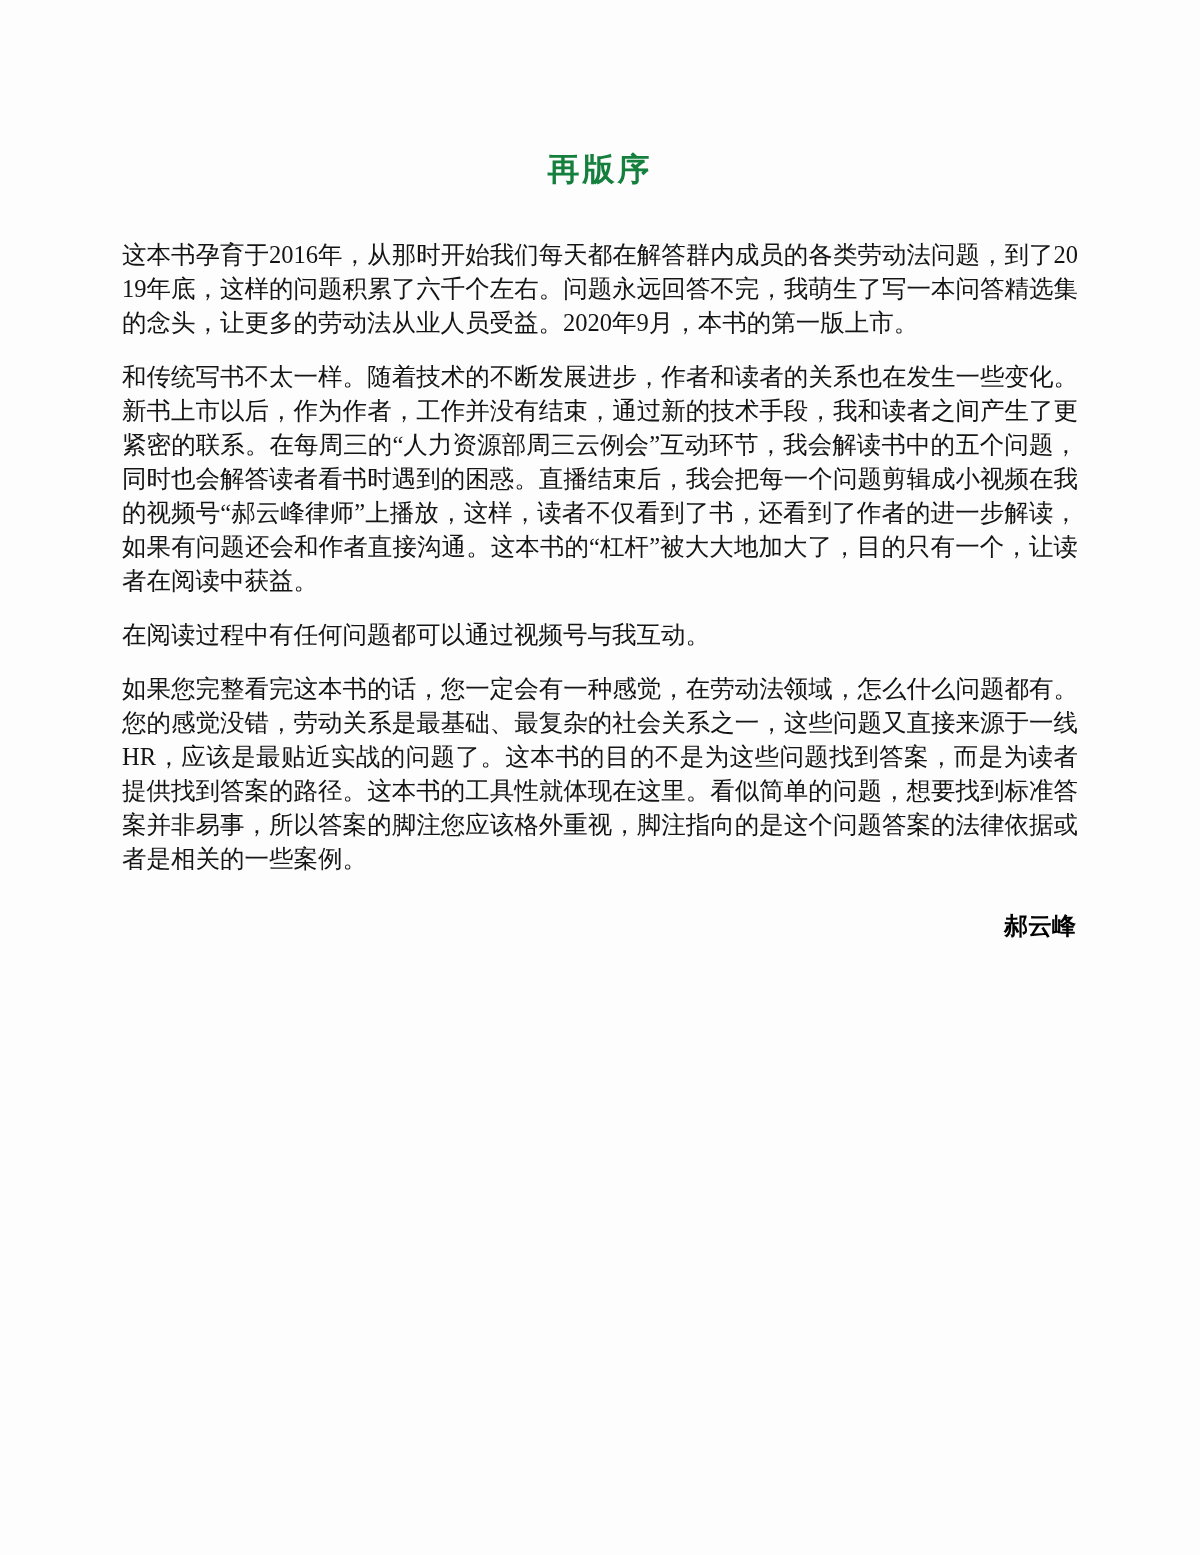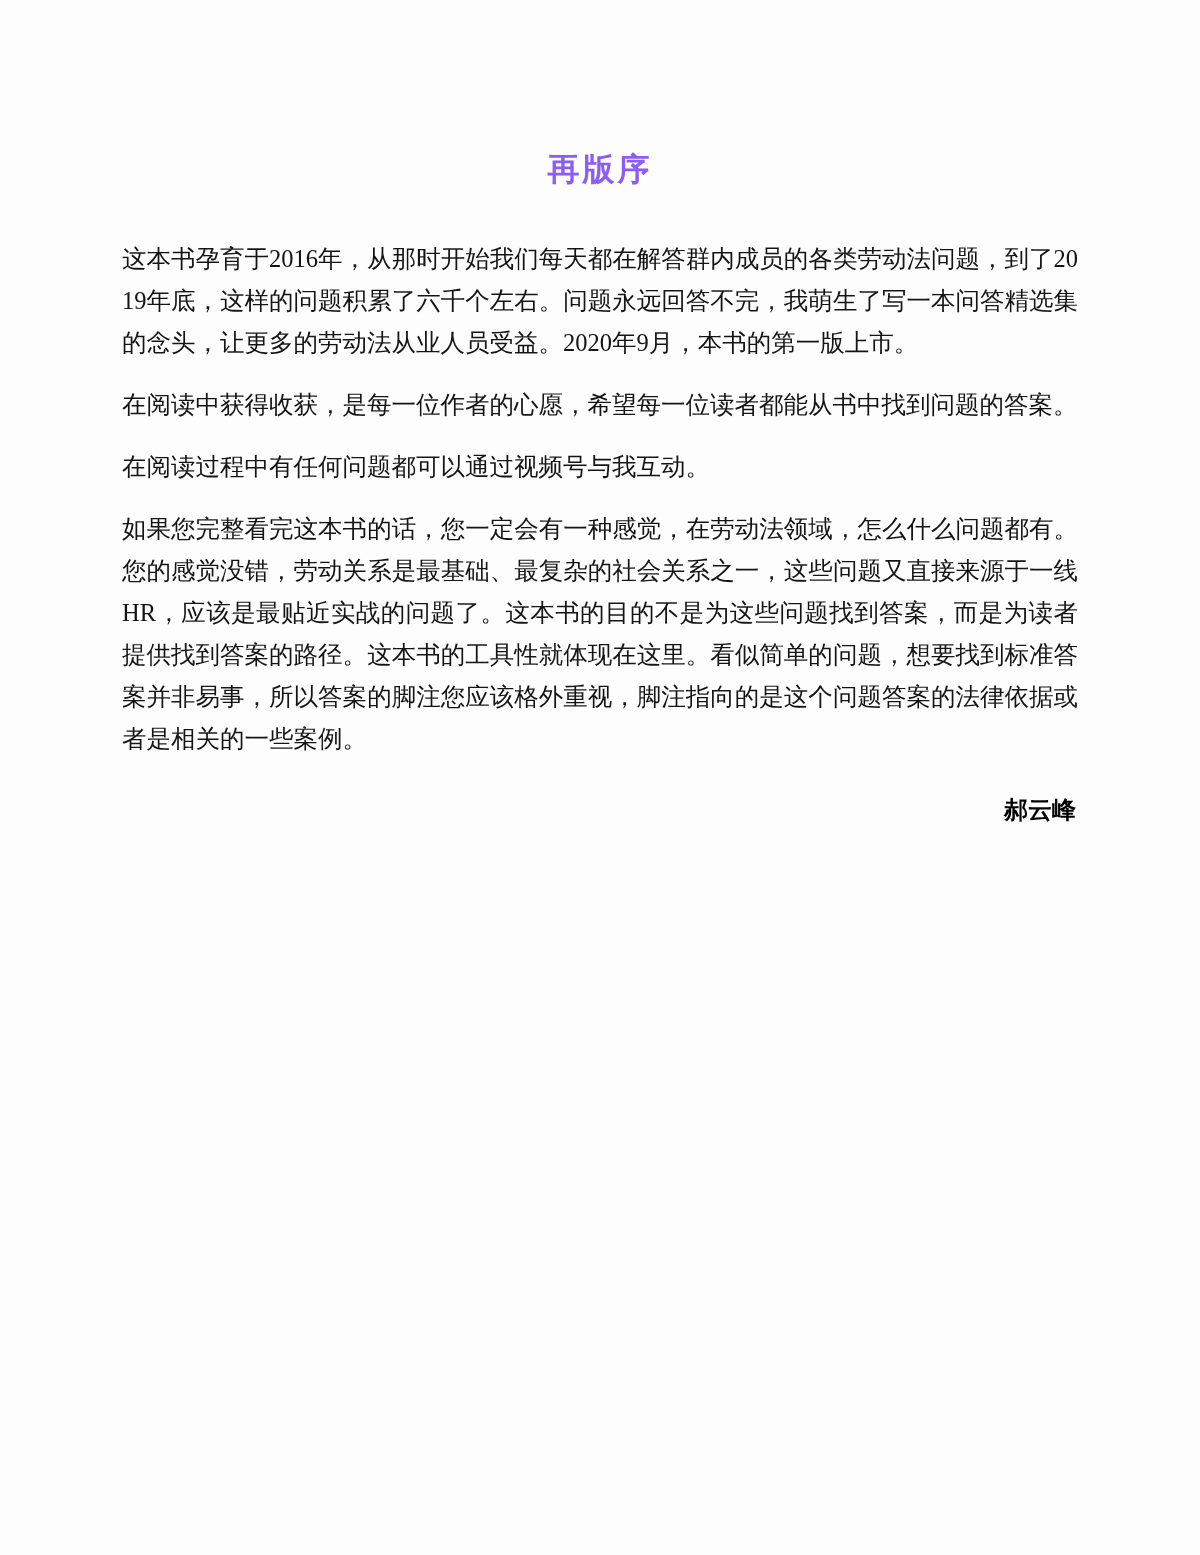--- a/index.html
+++ b/index.html
@@ -17,25 +17,25 @@
     padding: 148px 122px 60px 122px;
     font-family: "Liberation Serif", "DejaVu Serif", serif;
     color: #141414;
   }
   .doc-title {
     text-align: center;
     font-size: 32px;
     font-weight: bold;
     letter-spacing: 3px;
     margin: 0 0 46px 0;
-    color: #8b5cf6;
+    color: #15803d;
   }
   .doc-body p.para {
     font-size: 24.5px;
-    line-height: 42px;
+    line-height: 34px;
     text-align: justify;
     text-justify: inter-ideograph;
     margin: 0 0 20px 0;
     word-break: break-all;
   }
   .signature {
     text-align: right;
     font-size: 24px;
     font-weight: bold;
     margin-top: 34px;
@@ -44,19 +44,19 @@
   }
 </style>
 </head>
 <body>
 
 <div class="page">
   <h1 class="doc-title">再版序</h1>
 
   <div class="doc-body">
     <p class="para">这本书孕育于2016年，从那时开始我们每天都在解答群内成员的各类劳动法问题，到了2019年底，这样的问题积累了六千个左右。问题永远回答不完，我萌生了写一本问答精选集的念头，让更多的劳动法从业人员受益。2020年9月，本书的第一版上市。</p>
-    <p class="para">在阅读中获得收获，是每一位作者的心愿，希望每一位读者都能从书中找到问题的答案。</p>
+    <p class="para">和传统写书不太一样。随着技术的不断发展进步，作者和读者的关系也在发生一些变化。新书上市以后，作为作者，工作并没有结束，通过新的技术手段，我和读者之间产生了更紧密的联系。在每周三的“人力资源部周三云例会”互动环节，我会解读书中的五个问题，同时也会解答读者看书时遇到的困惑。直播结束后，我会把每一个问题剪辑成小视频在我的视频号“郝云峰律师”上播放，这样，读者不仅看到了书，还看到了作者的进一步解读，如果有问题还会和作者直接沟通。这本书的“杠杆”被大大地加大了，目的只有一个，让读者在阅读中获益。</p>
     <p class="para">在阅读过程中有任何问题都可以通过视频号与我互动。</p>
     <p class="para">如果您完整看完这本书的话，您一定会有一种感觉，在劳动法领域，怎么什么问题都有。您的感觉没错，劳动关系是最基础、最复杂的社会关系之一，这些问题又直接来源于一线HR，应该是最贴近实战的问题了。这本书的目的不是为这些问题找到答案，而是为读者提供找到答案的路径。这本书的工具性就体现在这里。看似简单的问题，想要找到标准答案并非易事，所以答案的脚注您应该格外重视，脚注指向的是这个问题答案的法律依据或者是相关的一些案例。</p>
   </div>
 
   <div class="signature">郝云峰</div>
 </div>
 
 </body></html>

